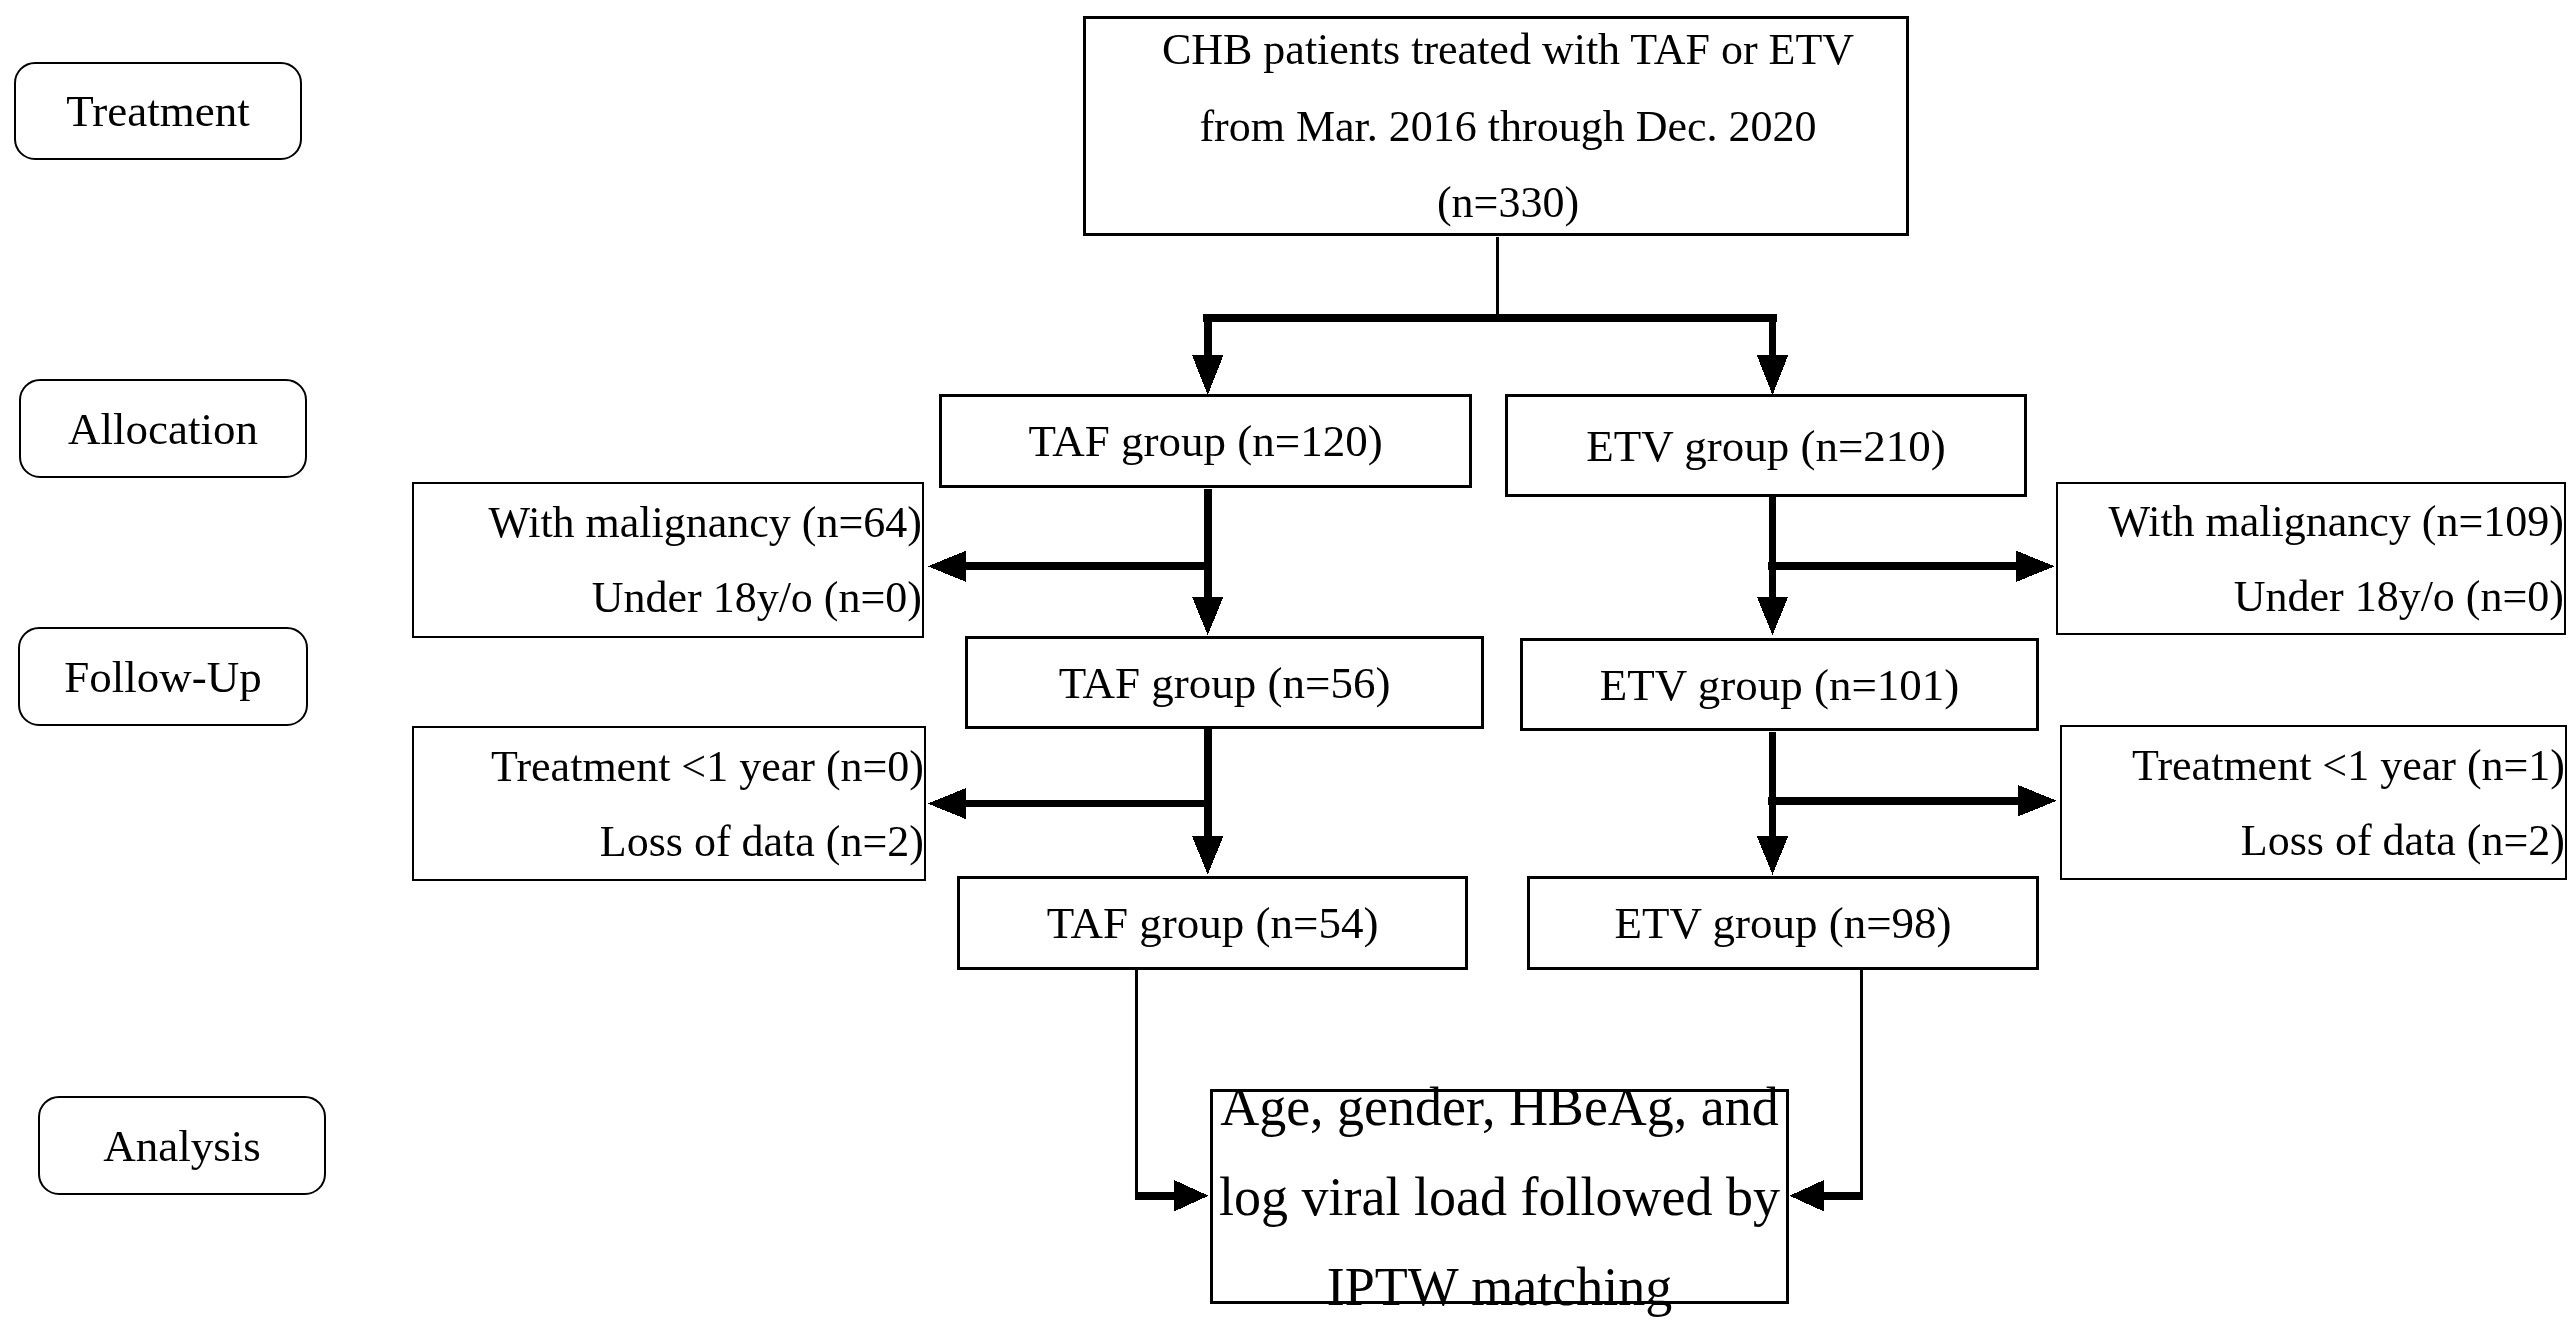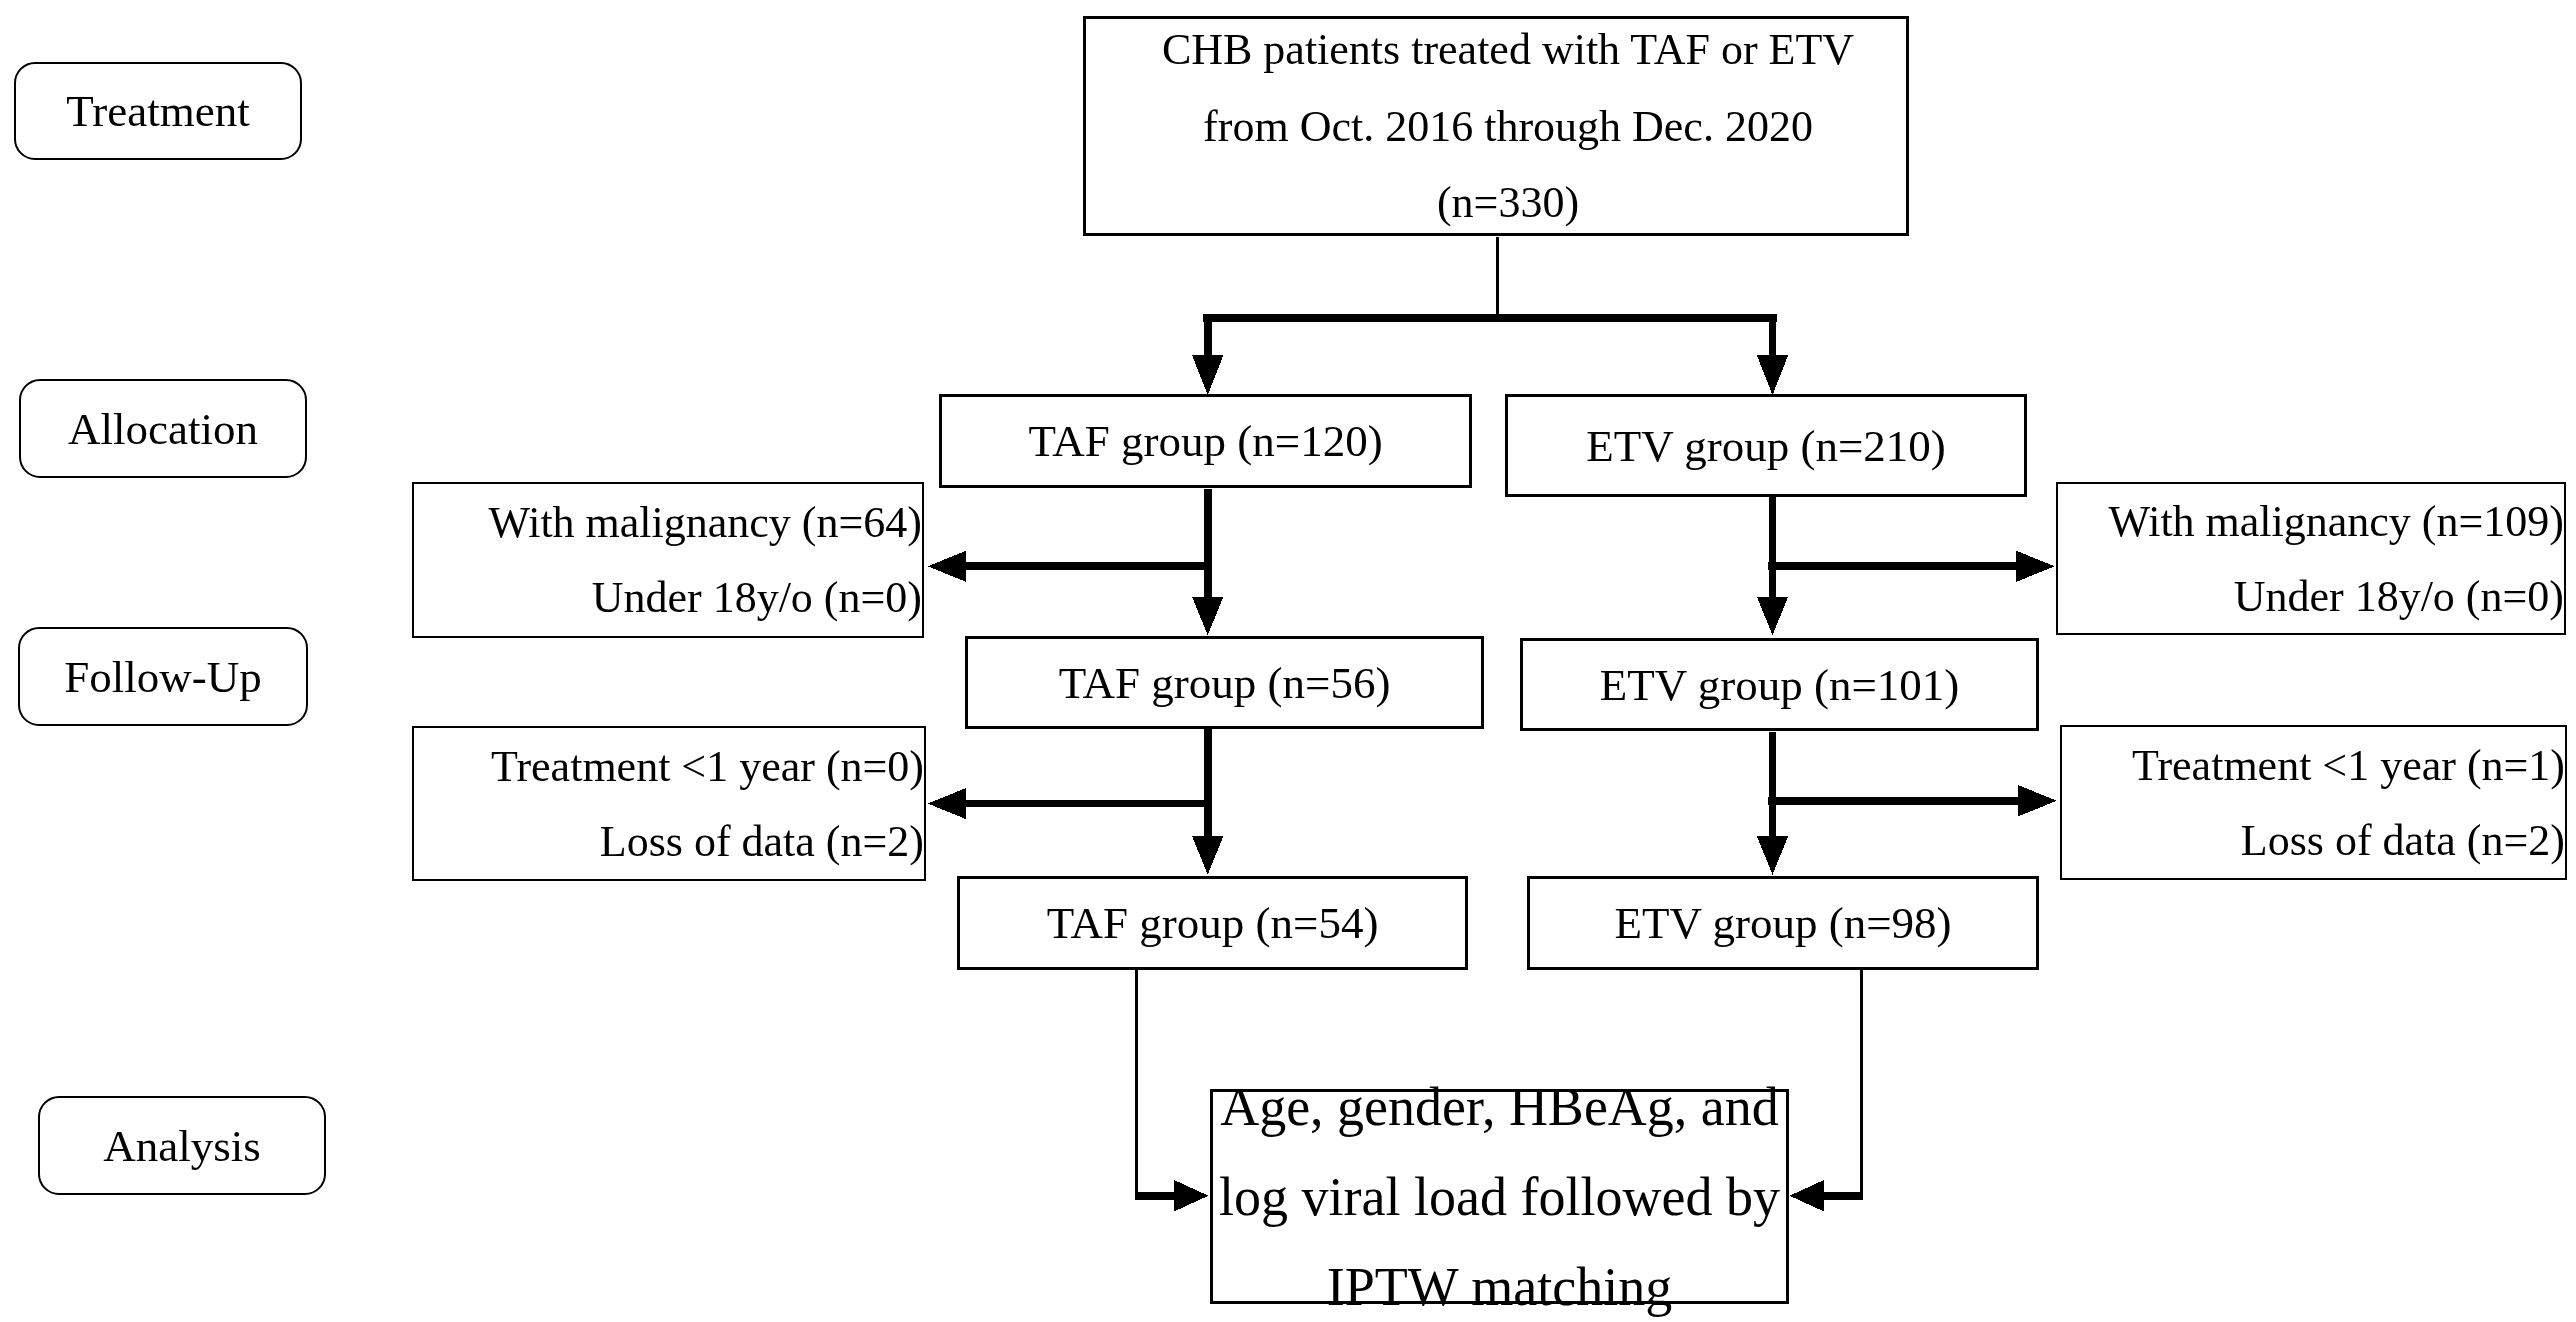--- a/index.html
+++ b/index.html
@@ -126,21 +126,21 @@
   </div>
   <div class="stage" style="left:18px;top:627px;width:290px;height:99px;">
     <span class="tline">Follow-Up</span>
   </div>
   <div class="stage" style="left:38px;top:1096px;width:288px;height:99px;">
     <span class="tline">Analysis</span>
   </div>
 
   <div class="box multiline" style="left:1083px;top:16.3px;width:826px;height:220px;">
     <span class="tline">CHB patients treated with TAF or ETV</span>
-    <span class="tline">from Oct. 2016 through Dec. 2020</span>
+    <span class="tline">from Mar. 2016 through Dec. 2020</span>
     <span class="tline">(n=330)</span>
   </div>
 
   <div class="box" style="left:939px;top:394px;width:533px;height:94px;">
     <span class="tline">TAF group (n=120)</span>
   </div>
   <div class="box" style="left:1505px;top:394px;width:522px;height:103px;">
     <span class="tline">ETV group (n=210)</span>
   </div>
 

